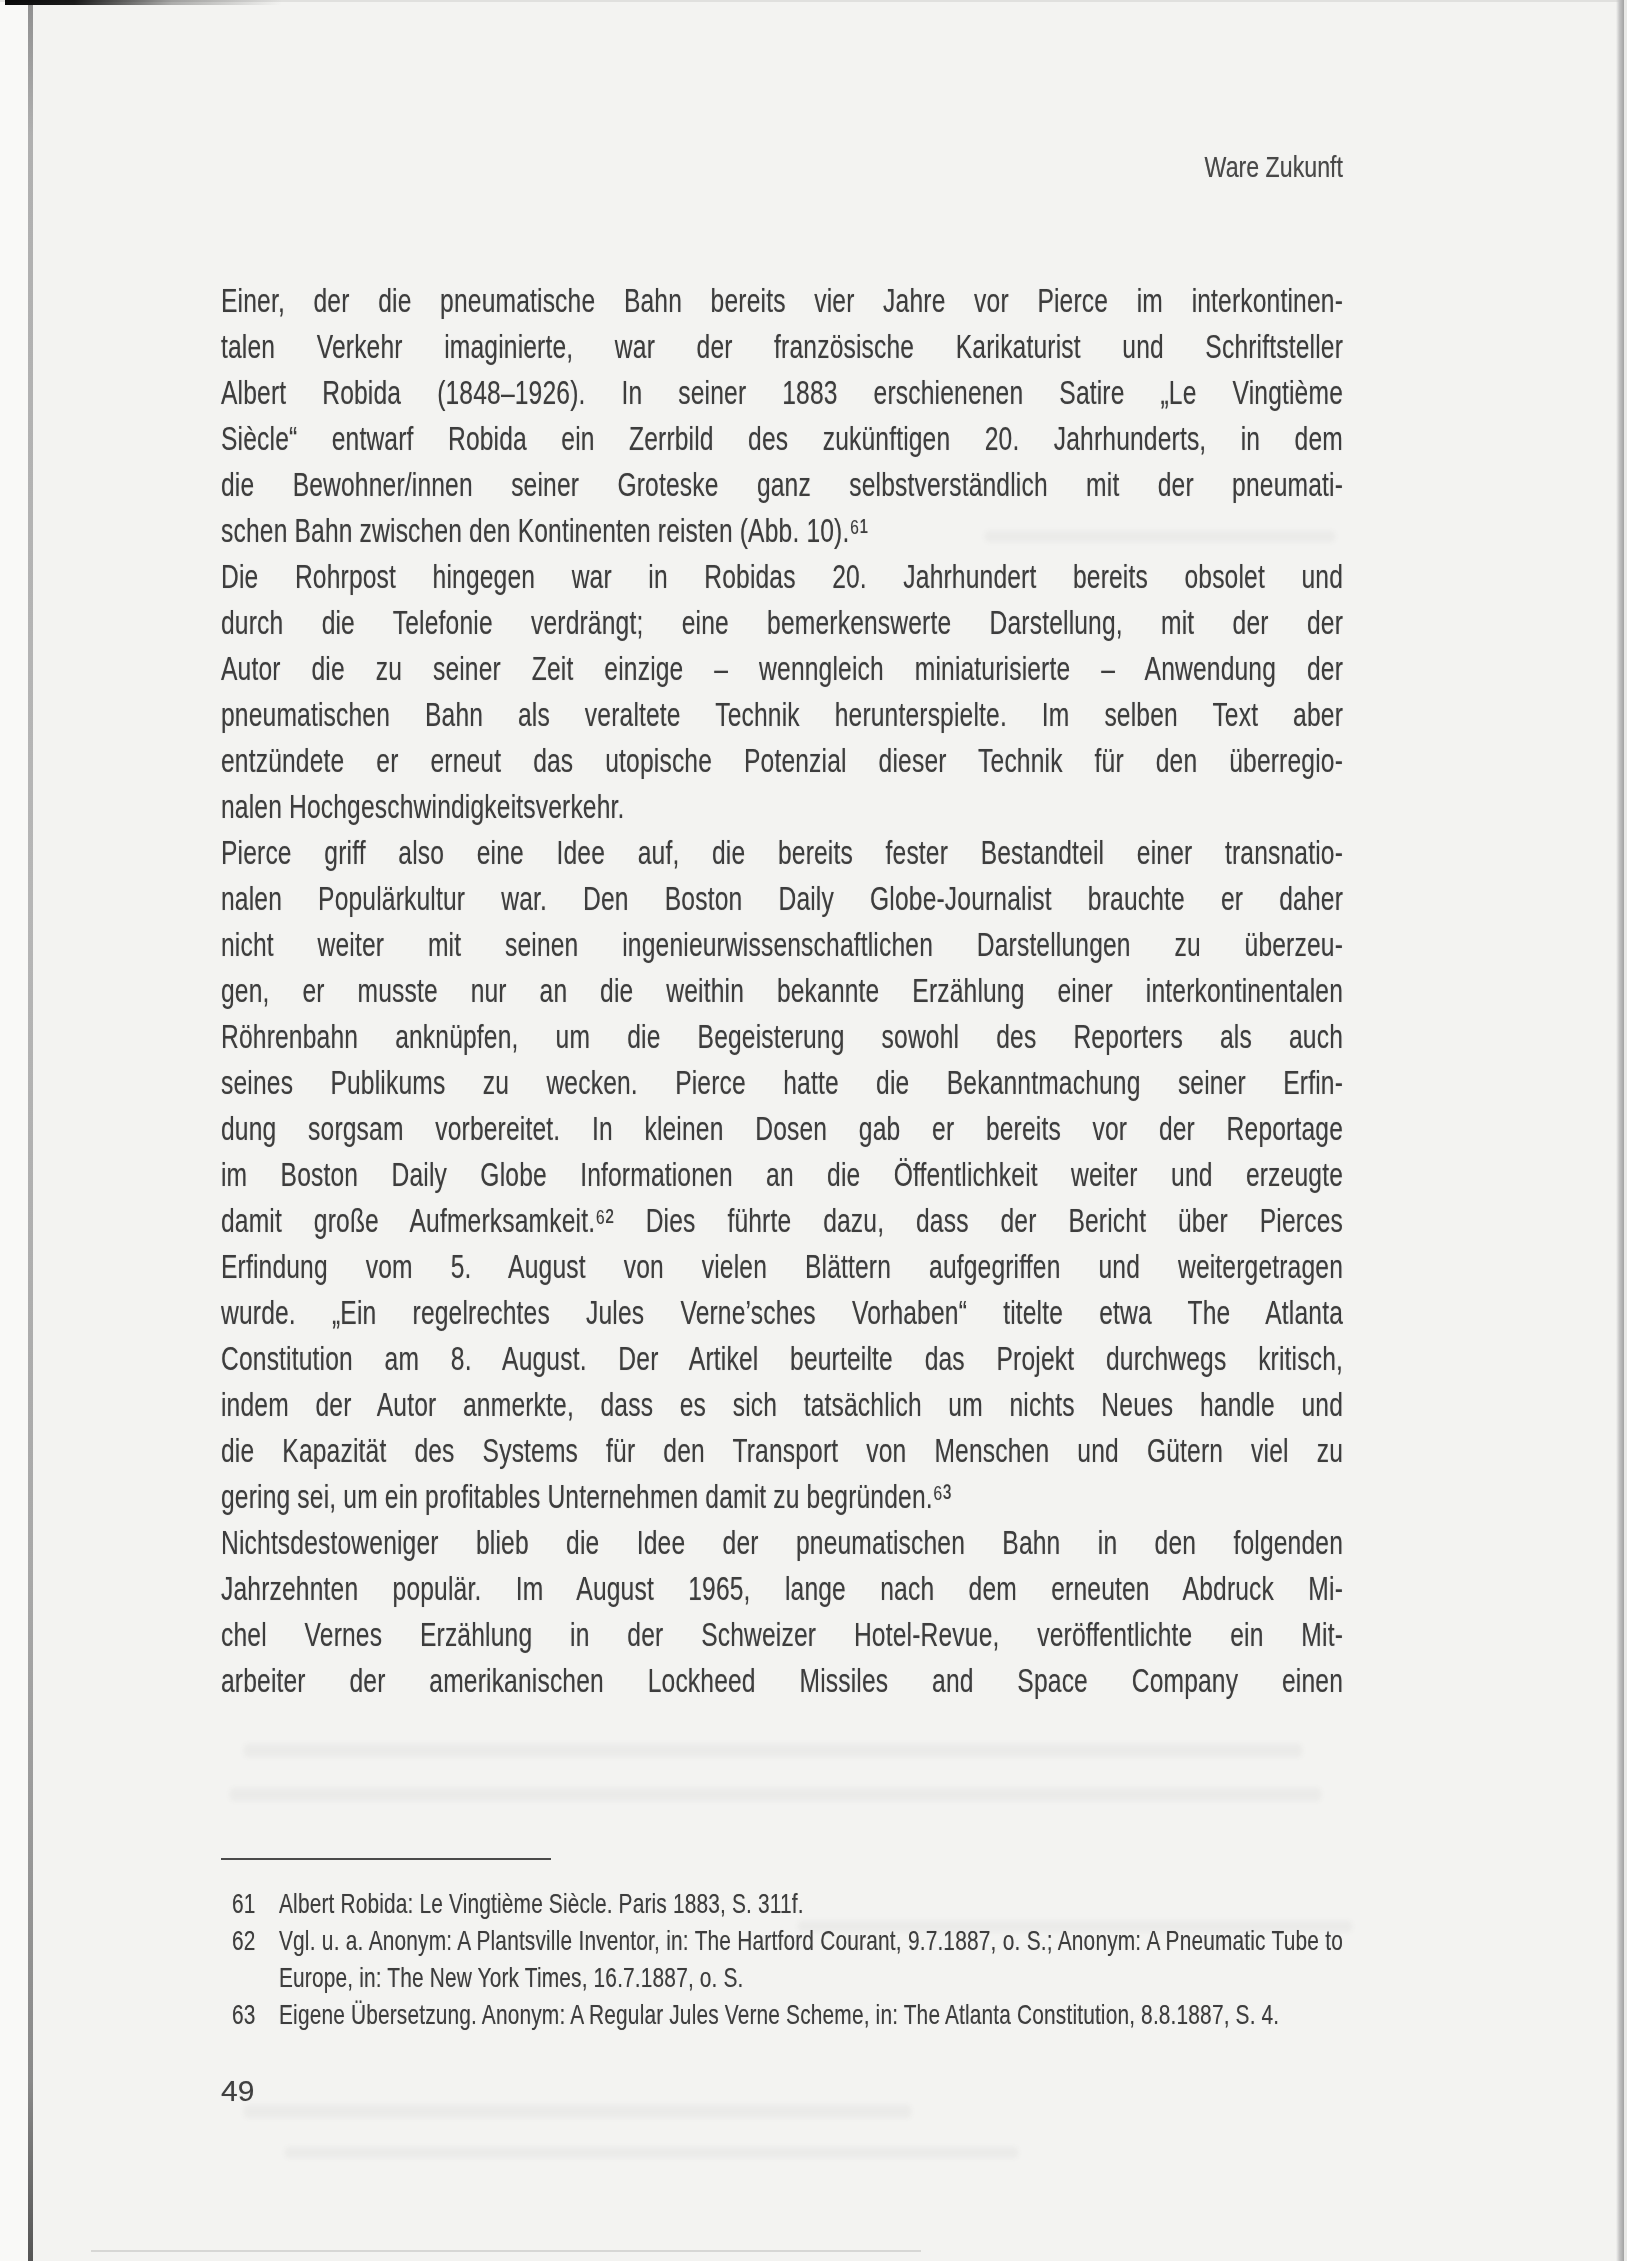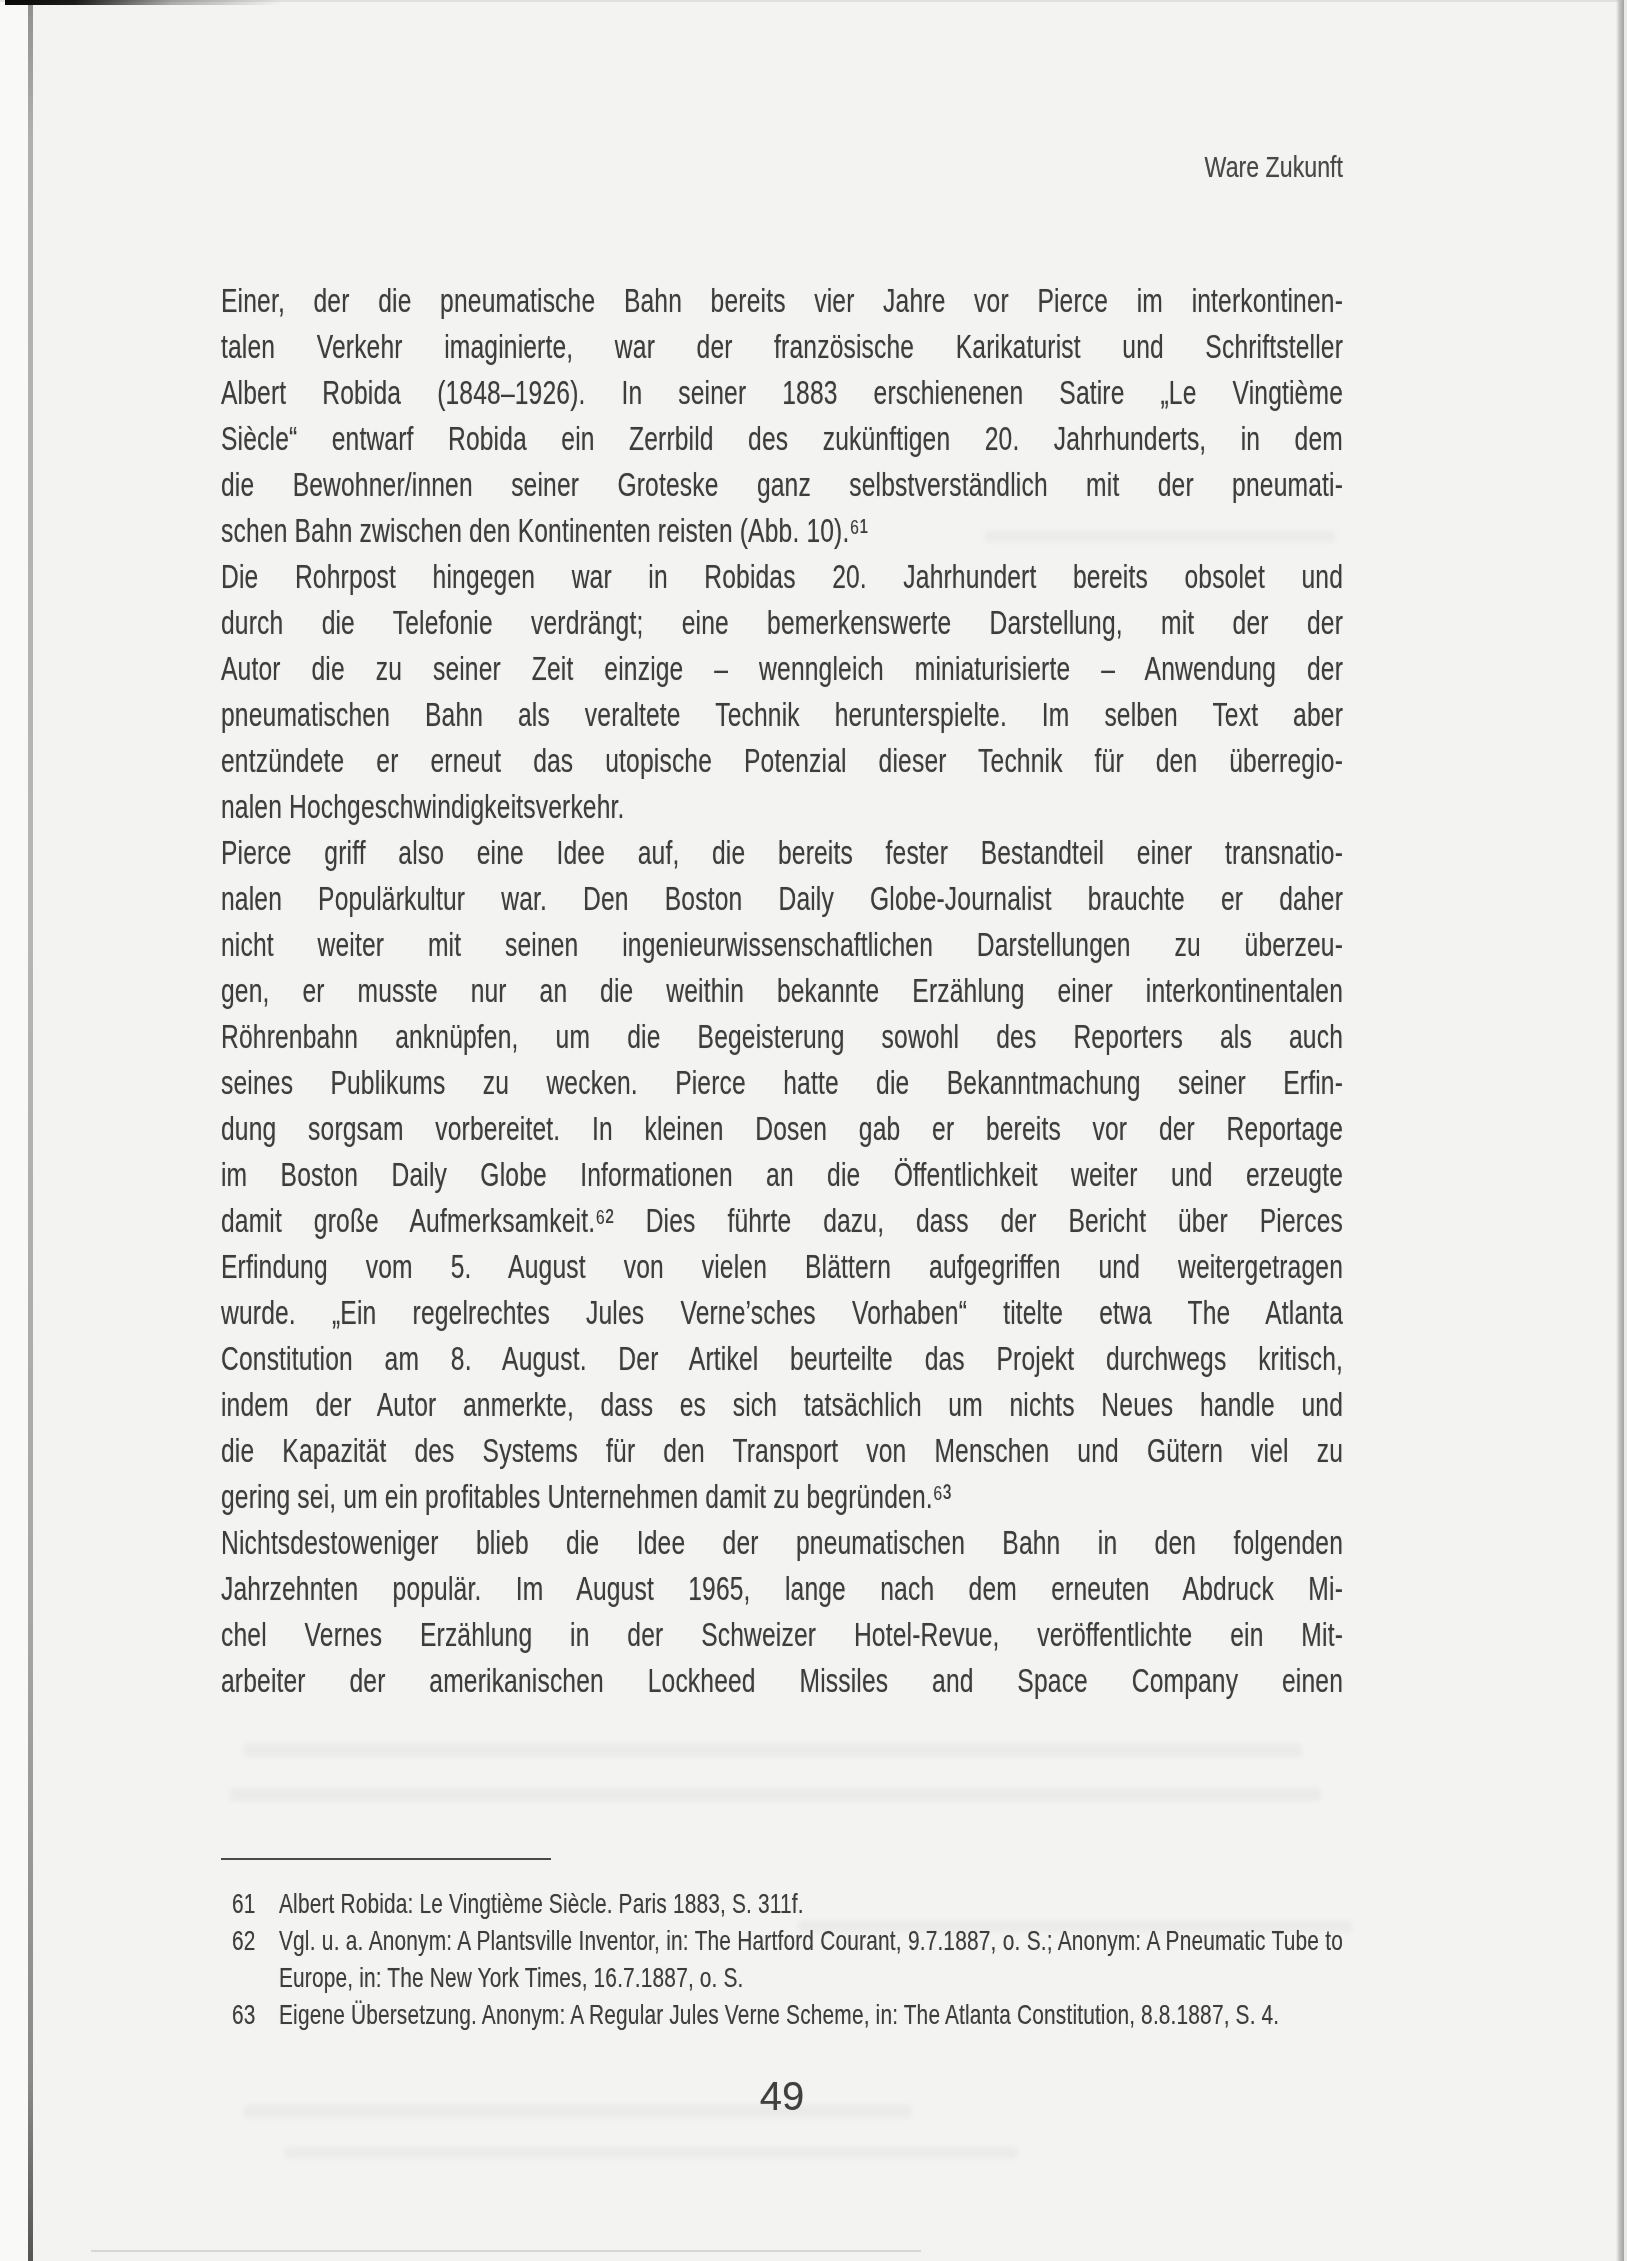--- a/index.html
+++ b/index.html
@@ -79,21 +79,21 @@
     font-size: 28px; line-height: 37px; letter-spacing: 0.2px;
     text-shadow: 0 0 0.8px rgba(70,70,70,0.42);
   }
   .fn-row { display: flex; align-items: flex-start; }
   .fn-num { flex: 0 0 63px; margin-left: 14.7px; }
   .fn-text { flex: 1 1 auto; text-align: justify; }
 
   
   .page-number {
     position: absolute; left: 221px; top: 2074px; width: 1122px;
-    text-align: center; font-size: 40px; color: #404040;
+    text-align: left; font-size: 30px; color: #404040;
     text-shadow: 0 0 0.8px rgba(70,70,70,0.45);
   }
 </style>
 </head>
 <body>
 
 <div class="page">
 
   <div class="left-margin-strip"></div>
   <div class="spine-seam"></div>

